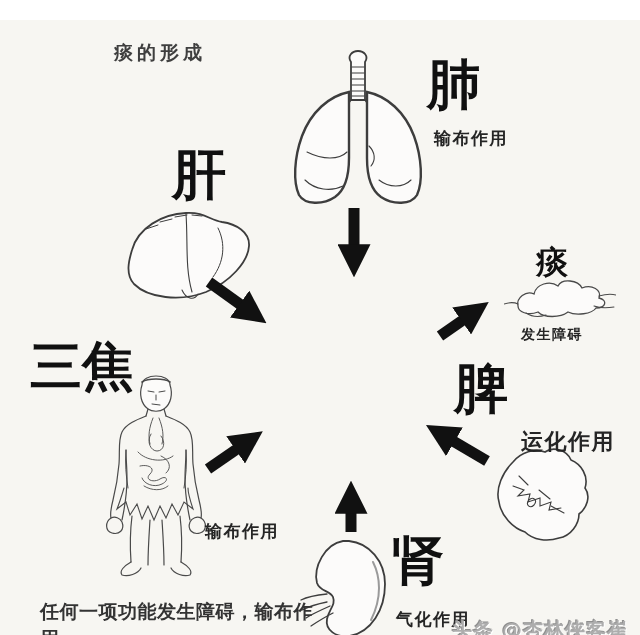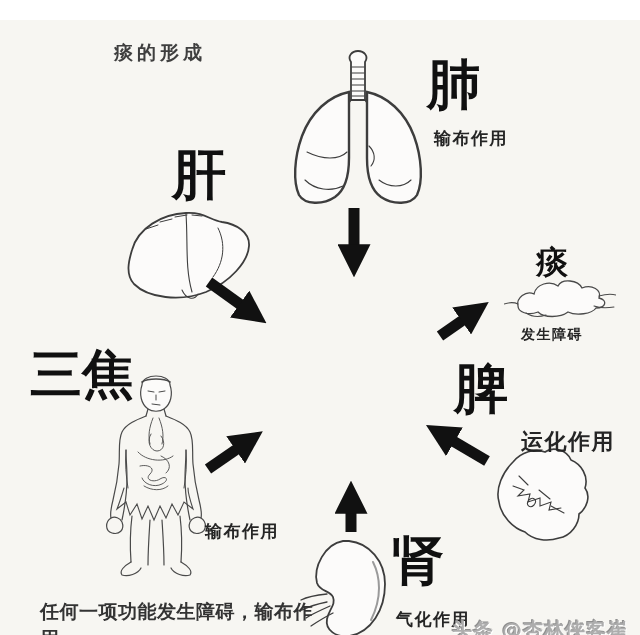--- a/index.html
+++ b/index.html
@@ -12,21 +12,21 @@
   }
   .abs{position:absolute;}
   .page-title{
     left:114px;top:20px;font-size:19px;font-weight:600;color:#3f3f3f;letter-spacing:4px;
   }
   .organ-big{
     font-weight:900;color:#101010;line-height:1;letter-spacing:-1px;
   }
   .lbl-lung{left:427px;top:38px;font-size:54px;}
   .lbl-liver{left:172px;top:128px;font-size:54px;}
-  .lbl-sanjiao{left:30px;top:328px;font-size:52px;letter-spacing:0px;}
+  .lbl-sanjiao{left:30px;top:320px;font-size:52px;letter-spacing:0px;}
   .lbl-spleen{left:454px;top:342px;font-size:54px;}
   .lbl-kidney{left:392px;top:514px;font-size:52px;}
   .lbl-phlegm{left:536px;top:226px;font-size:32px;}
   .func{
     font-weight:700;color:#252525;font-size:17px;letter-spacing:1.5px;
   }
   .func-lung{left:434px;top:107px;}
   .func-liver{left:128px;top:300px;}
   .func-sanjiao{left:205px;top:500px;}
   .func-spleen{left:521px;top:407px;font-size:22px;}

